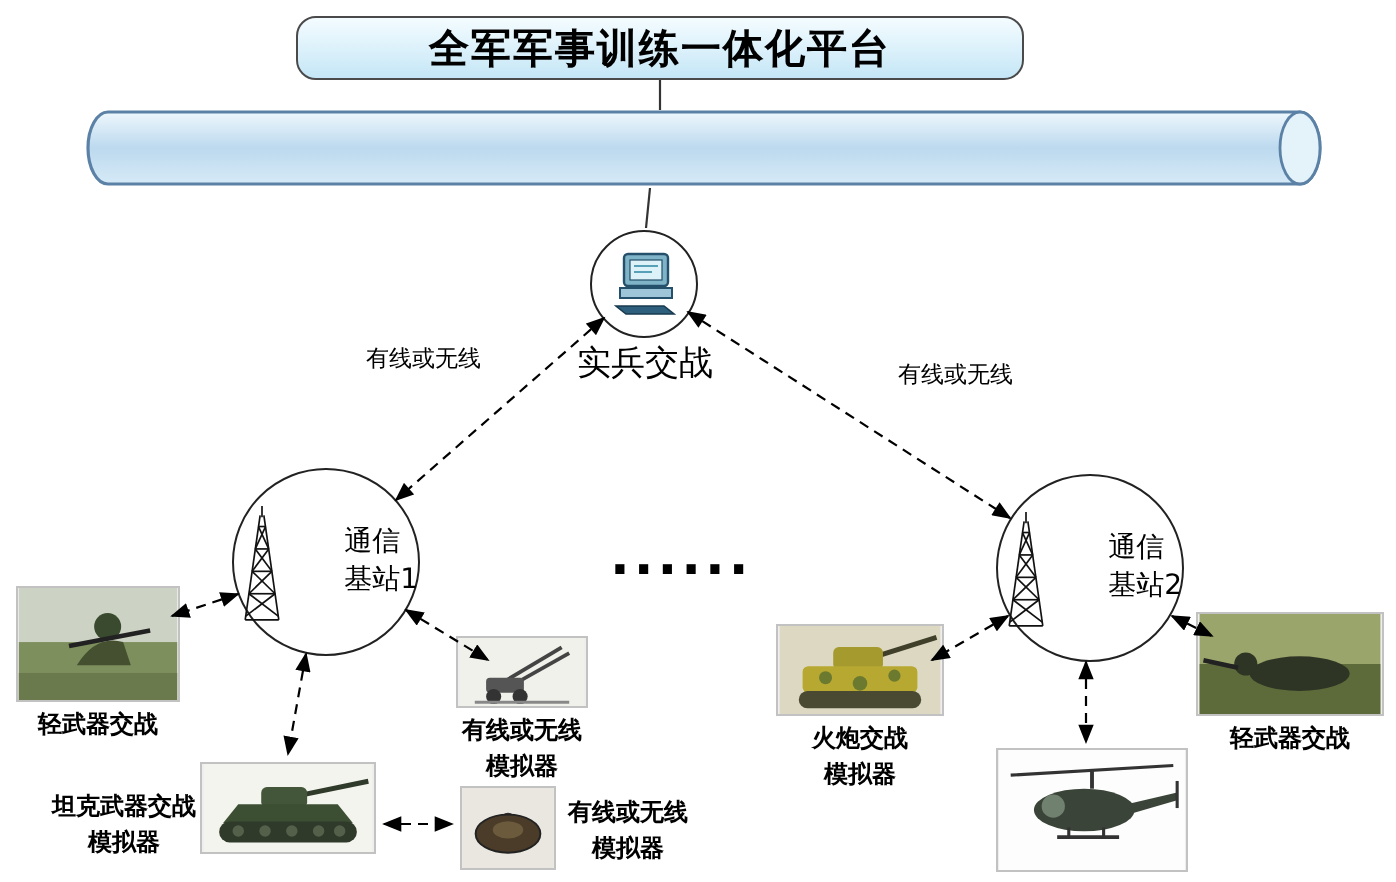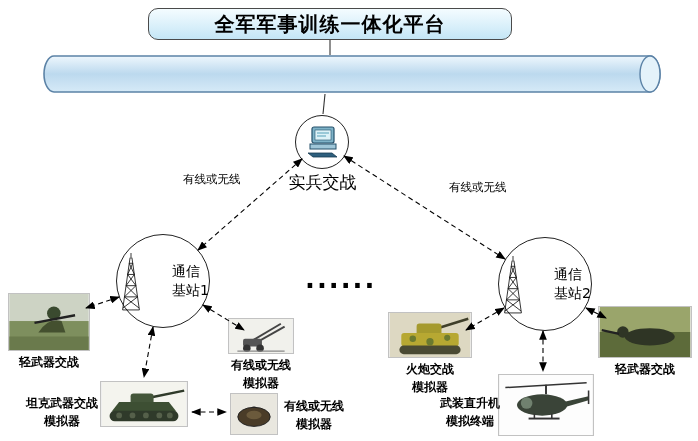--- a/index.html
+++ b/index.html
@@ -266,24 +266,20 @@
       <line x1="48" y1="10" x2="48" y2="20" stroke="#333" stroke-width="2"></line>
       <ellipse cx="44" cy="31" rx="26" ry="11" fill="#3a4438"></ellipse>
       <path d="M66,28 L92,22 L92,26 L68,33 Z" fill="#3a4438"></path>
       <line x1="92" y1="16" x2="92" y2="30" stroke="#333" stroke-width="1.6"></line>
       <circle cx="28" cy="29" r="6" fill="#70816f"></circle>
       <line x1="30" y1="45" x2="62" y2="45" stroke="#333" stroke-width="2"></line>
       <line x1="36" y1="40" x2="36" y2="45" stroke="#333" stroke-width="1.6"></line>
       <line x1="54" y1="40" x2="54" y2="45" stroke="#333" stroke-width="1.6"></line>
     </svg>
   </div>
-  <div class="abs caption cap-heli">
-    <span>武装直升机</span>
-    <span>模拟终端</span>
-  </div>
 
   <div class="abs photo photo-light2">
     <svg viewBox="0 0 94 52">
       <rect width="94" height="52" fill="#9aa56b"></rect>
       <rect y="26" width="94" height="26" fill="#5d6b3a"></rect>
       <ellipse cx="52" cy="31" rx="26" ry="9" fill="#2f3525"></ellipse>
       <circle cx="24" cy="26" r="6" fill="#2f3525"></circle>
       <line x1="20" y1="28" x2="2" y2="24" stroke="#222" stroke-width="2.4"></line>
     </svg>
   </div>

